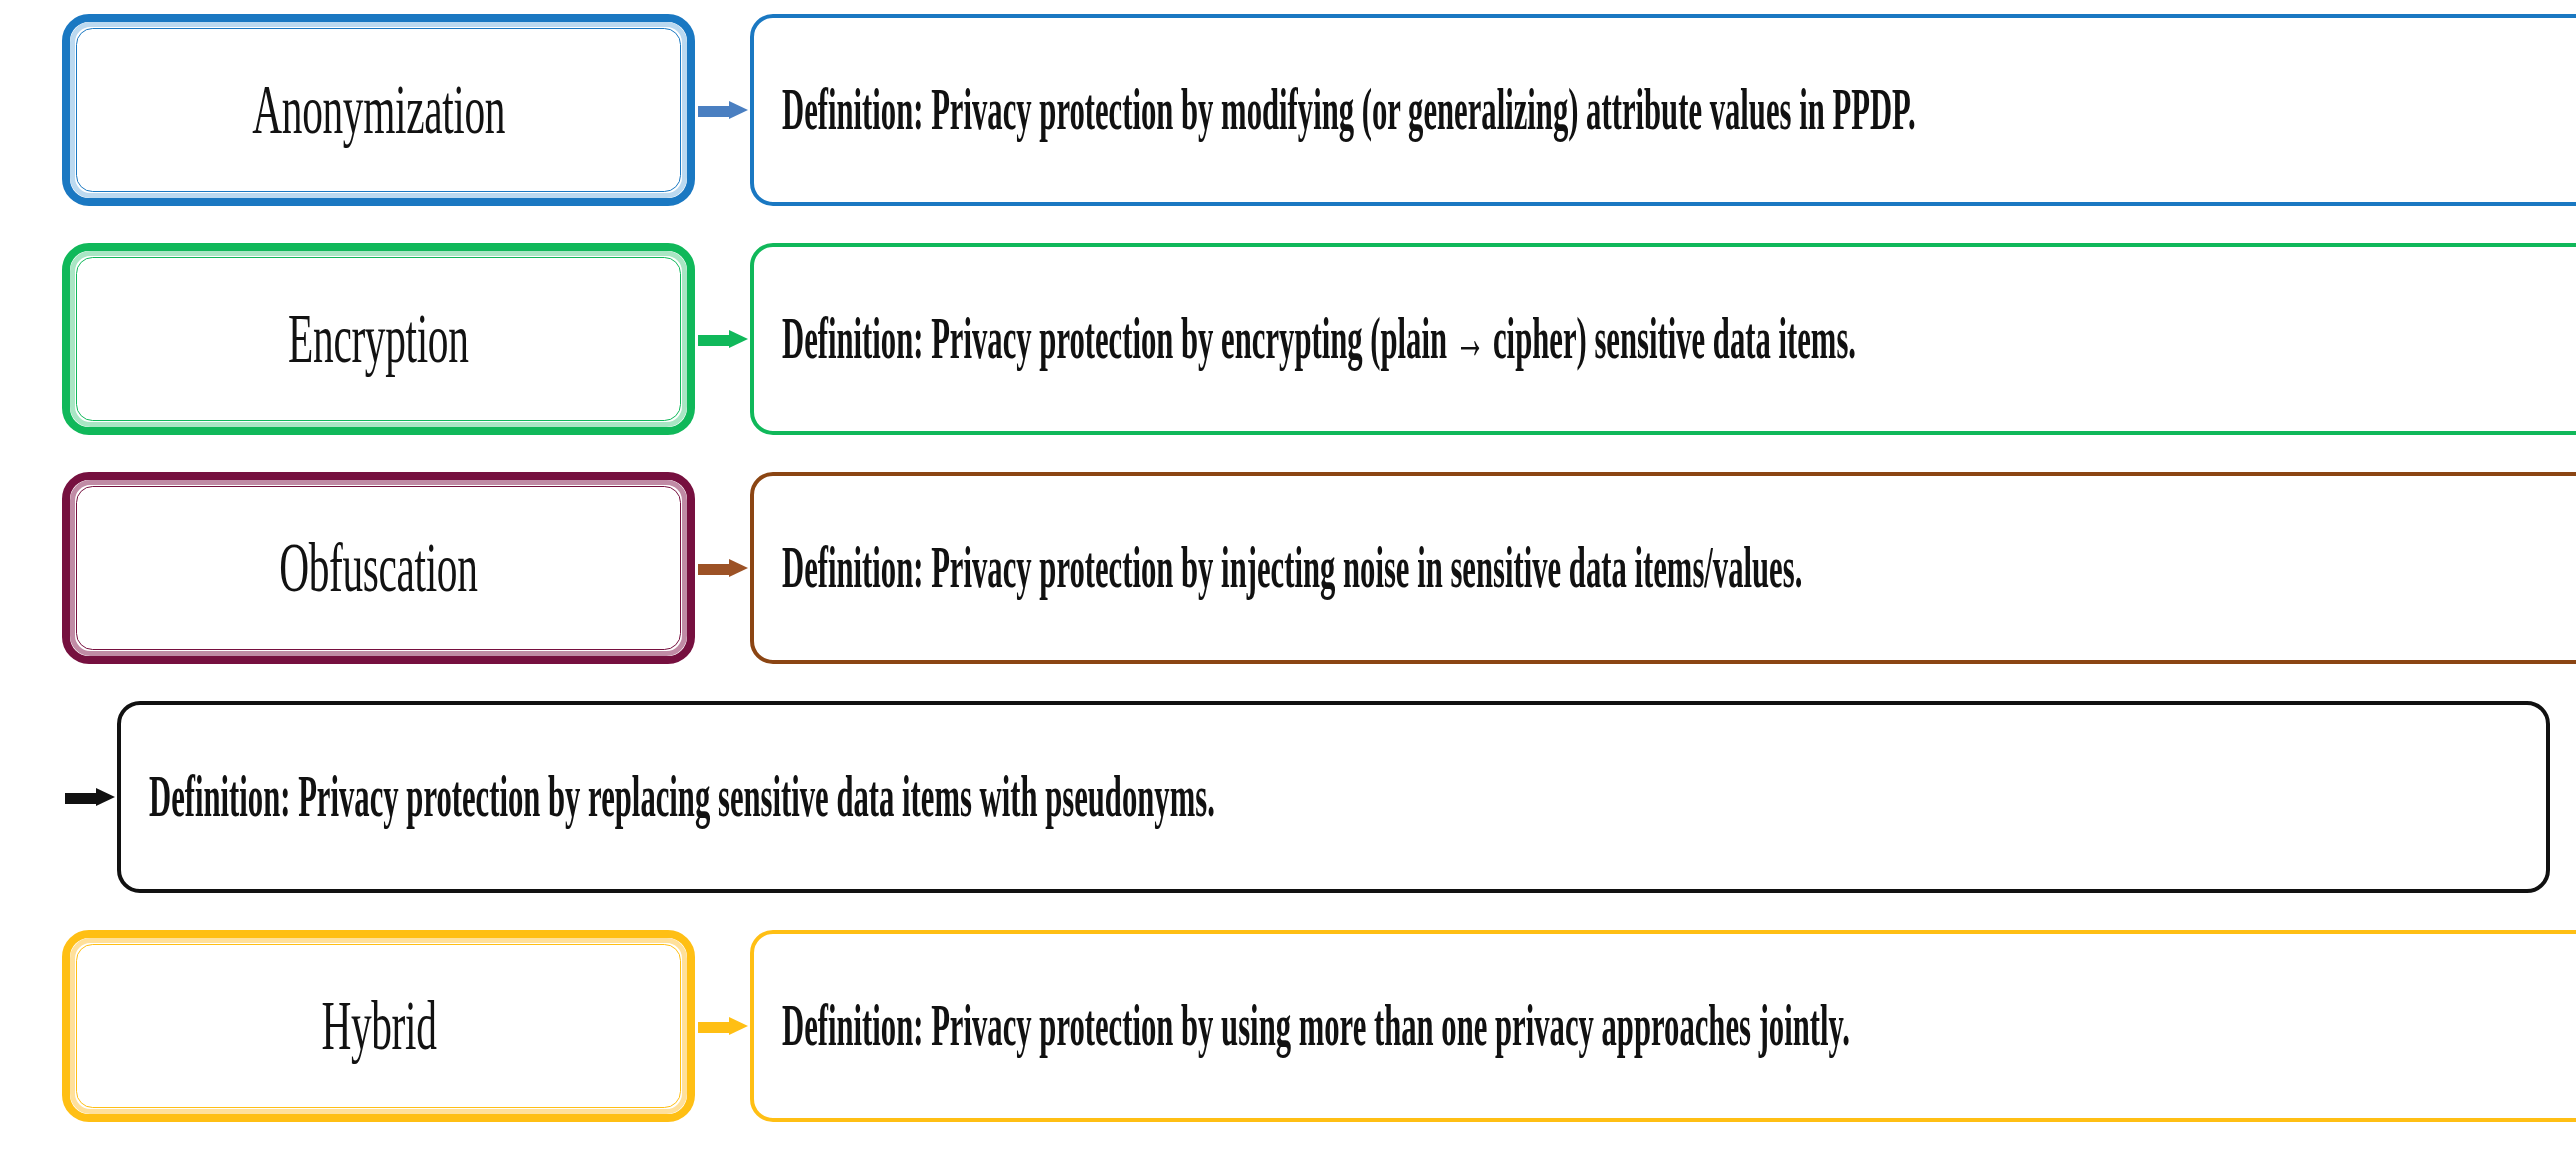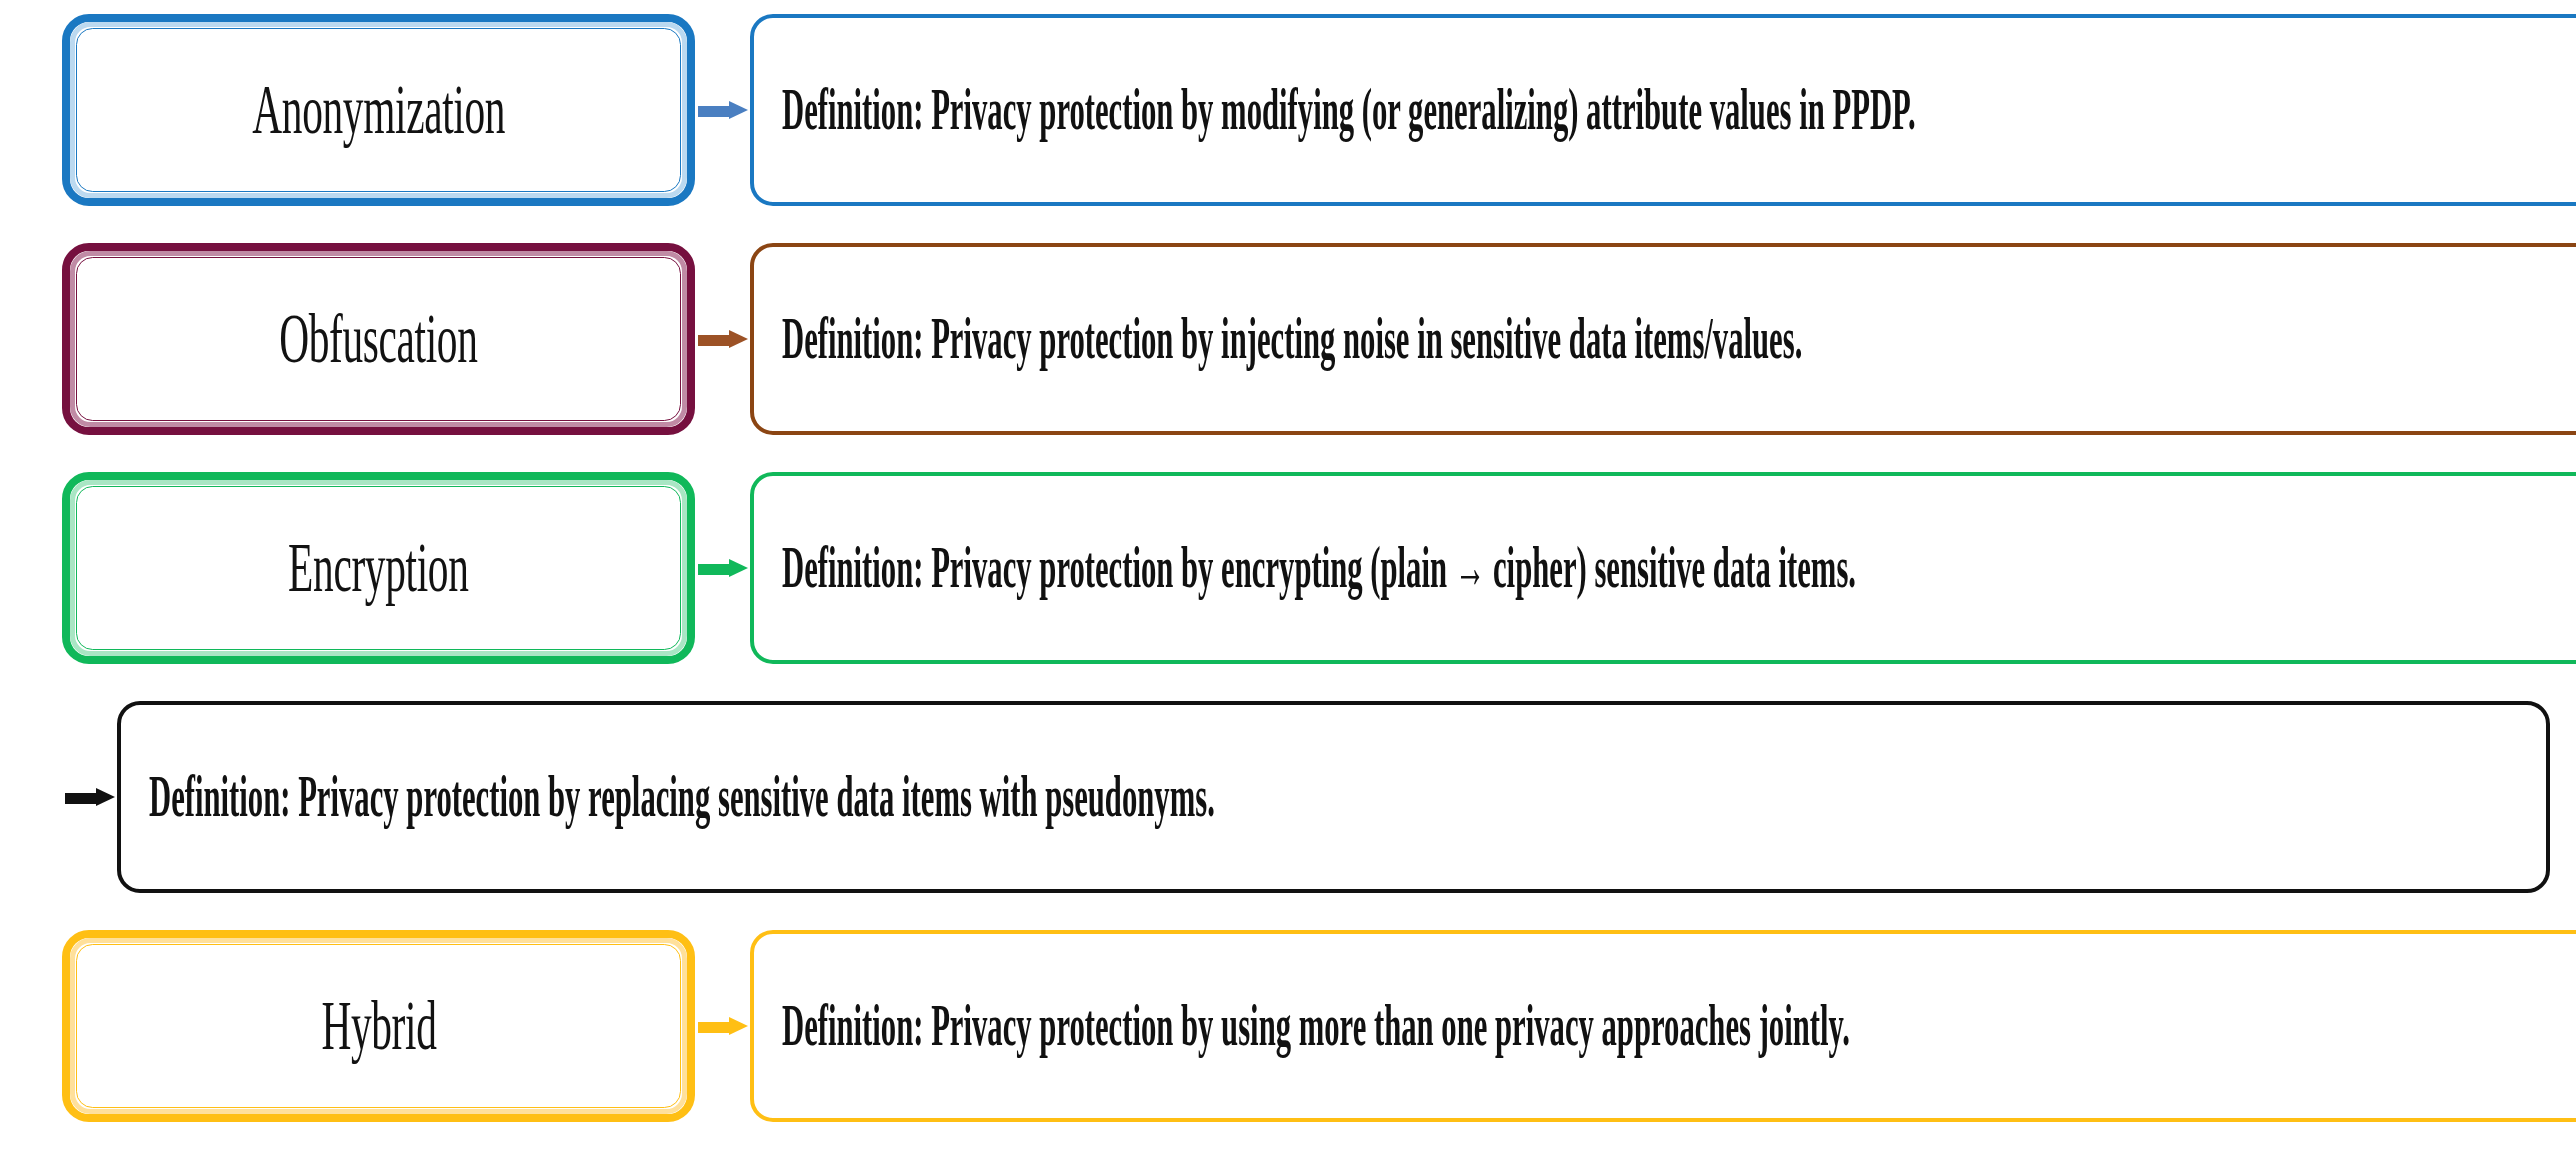--- a/index.html
+++ b/index.html
@@ -174,56 +174,56 @@
       <span class="arrow">
         <span class="shaft"></span>
         <span class="head"></span>
       </span>
     </div>
     <div class="def-box">
       <span class="def-text">Definition: Privacy protection by modifying (or generalizing) attribute values in PPDP.</span>
     </div>
   </div>
 
+  <div class="row row-2" style="--accent: #10B85A; --accent-light: #A9E6C4; --arrow: #10B85A; --defborder: #10B85A;">
+    <div class="term-box">
+      <span class="ring-outer"></span>
+      <span class="ring-inner"></span>
+      <span class="ring-hair"></span>
+      <span class="term-label">Encryption</span>
+    </div>
+    <div class="connector">
+      <span class="arrow">
+        <span class="shaft"></span>
+        <span class="head"></span>
+      </span>
+    </div>
+    <div class="def-box">
+      <span class="def-text">Definition: Privacy protection by encrypting (plain → cipher) sensitive data items.</span>
+    </div>
+  </div>
+
   <div class="row row-3" style="--accent: #76103F; --accent-light: #C08BA5; --arrow: #9C5226; --defborder: #8B4513;">
     <div class="term-box">
       <span class="ring-outer"></span>
       <span class="ring-inner"></span>
       <span class="ring-hair"></span>
       <span class="term-label">Obfuscation</span>
     </div>
     <div class="connector">
       <span class="arrow">
         <span class="shaft"></span>
         <span class="head"></span>
       </span>
     </div>
     <div class="def-box">
       <span class="def-text">Definition: Privacy protection by injecting noise in sensitive data items/values.</span>
     </div>
   </div>
 
-  <div class="row row-2" style="--accent: #10B85A; --accent-light: #A9E6C4; --arrow: #10B85A; --defborder: #10B85A;">
-    <div class="term-box">
-      <span class="ring-outer"></span>
-      <span class="ring-inner"></span>
-      <span class="ring-hair"></span>
-      <span class="term-label">Encryption</span>
-    </div>
-    <div class="connector">
-      <span class="arrow">
-        <span class="shaft"></span>
-        <span class="head"></span>
-      </span>
-    </div>
-    <div class="def-box">
-      <span class="def-text">Definition: Privacy protection by encrypting (plain → cipher) sensitive data items.</span>
-    </div>
-  </div>
-
   <div class="row row-4" style="--accent: #111111; --accent-light: #8A8A8A; --arrow: #111111; --defborder: #111111;">
     <div class="connector">
       <span class="arrow">
         <span class="shaft"></span>
         <span class="head"></span>
       </span>
     </div>
     <div class="def-box">
       <span class="def-text">Definition: Privacy protection by replacing sensitive data items with pseudonyms.</span>
     </div>

